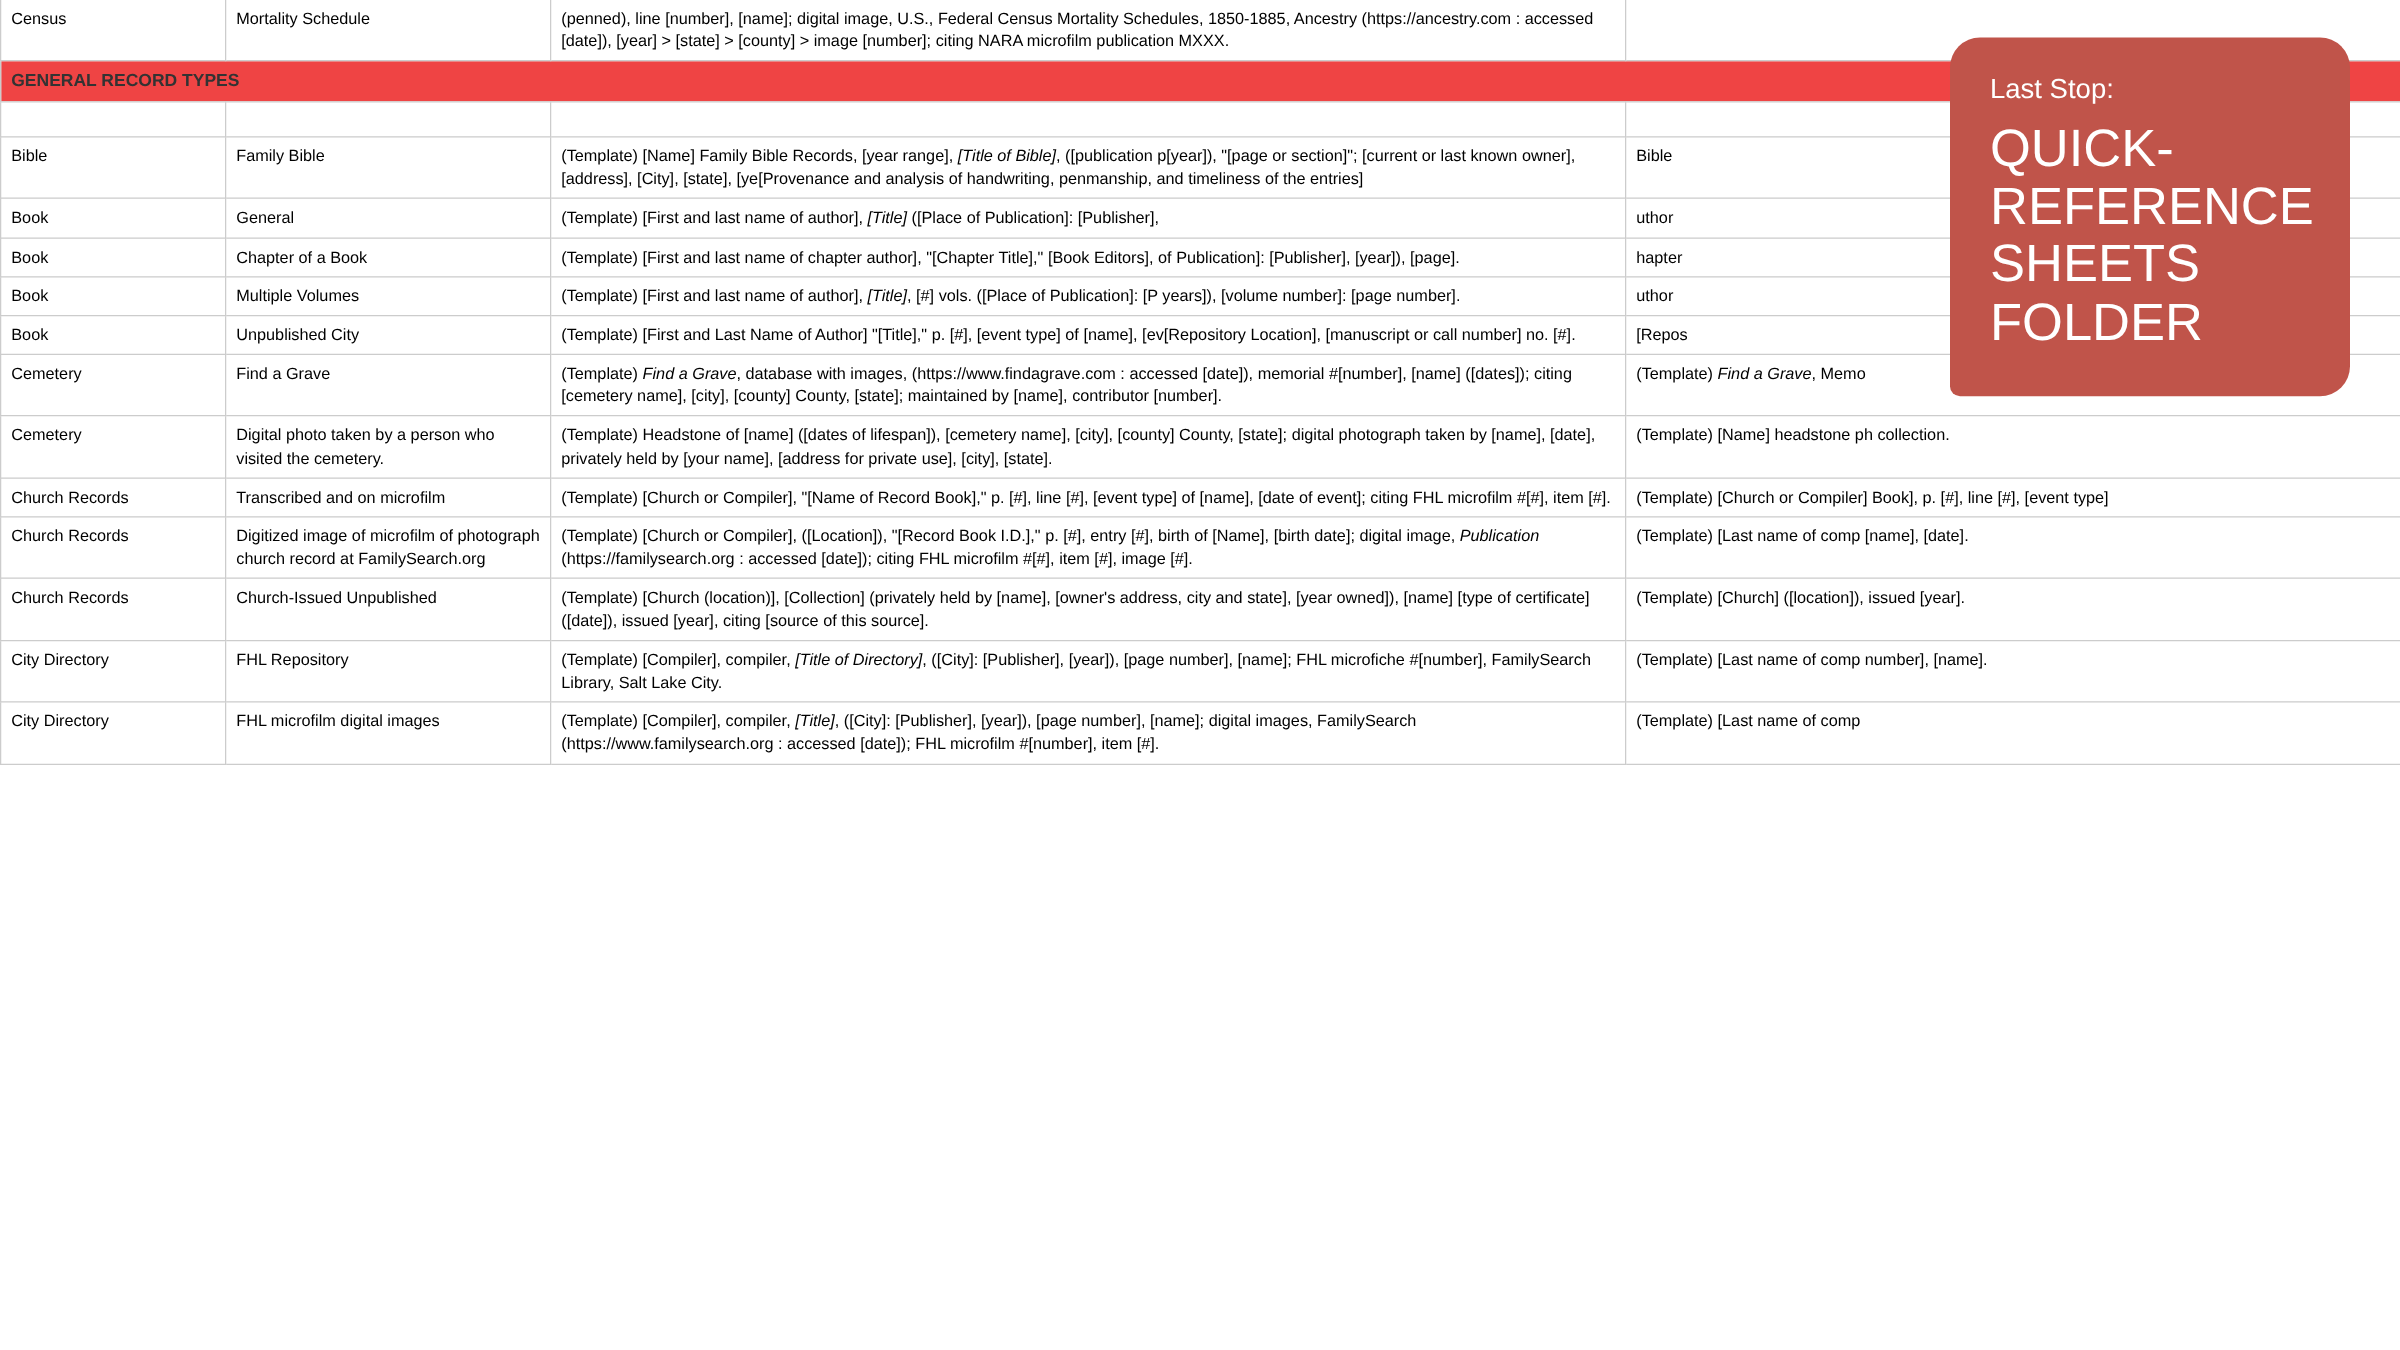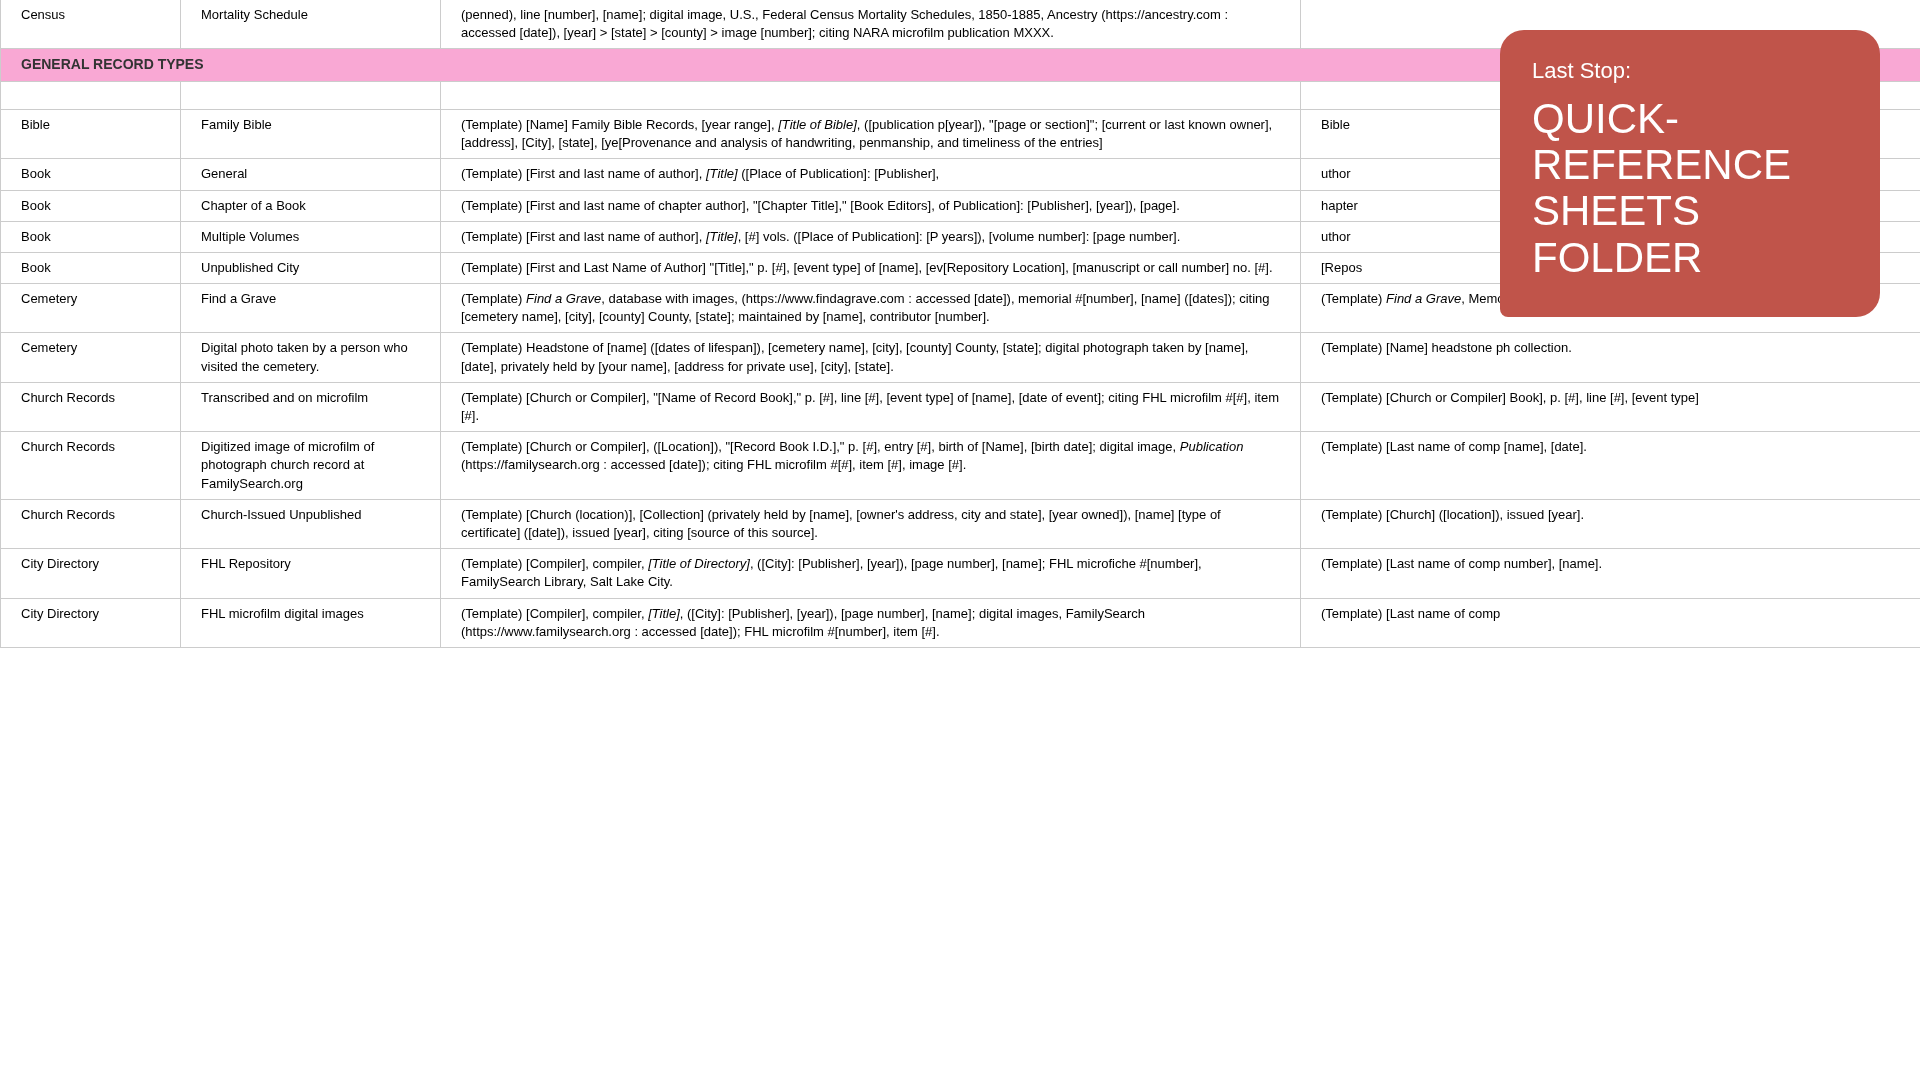--- a/index.html
+++ b/index.html
@@ -16,39 +16,39 @@
       width: 100%;
       border-collapse: collapse;
       table-layout: fixed;
     }
     col.col1 { width: 180px; }
     col.col2 { width: 260px; }
     col.col3 { width: 860px; }
     col.col4 { width: 620px; }
     td, th {
       border: 1px solid #ccc;
-      padding: 6px 20px;
+      padding: 6px 8px;
       vertical-align: top;
       line-height: 1.4;
     }
     .section-header td {
-      background: #f9a8d4;
+      background: #ef4444;
       font-weight: bold;
       font-size: 14px;
       color: #333;
       margin-top: 48px;
     }
     .italic { font-style: italic; }
     .template-label { font-weight: normal; }
     .top-row td { border-top: none; }
     .overlay-card {
       position: absolute;
       top: 30px;
       right: 40px;
-      width: 380px;
+      width: 320px;
       background: #c0544a;
       border-radius: 24px 24px 24px 8px;
       padding: 28px 32px 36px 32px;
       color: #fff;
       z-index: 10;
     }
     .overlay-card .last-stop {
       font-size: 22px;
       font-weight: normal;
       margin-bottom: 12px;

